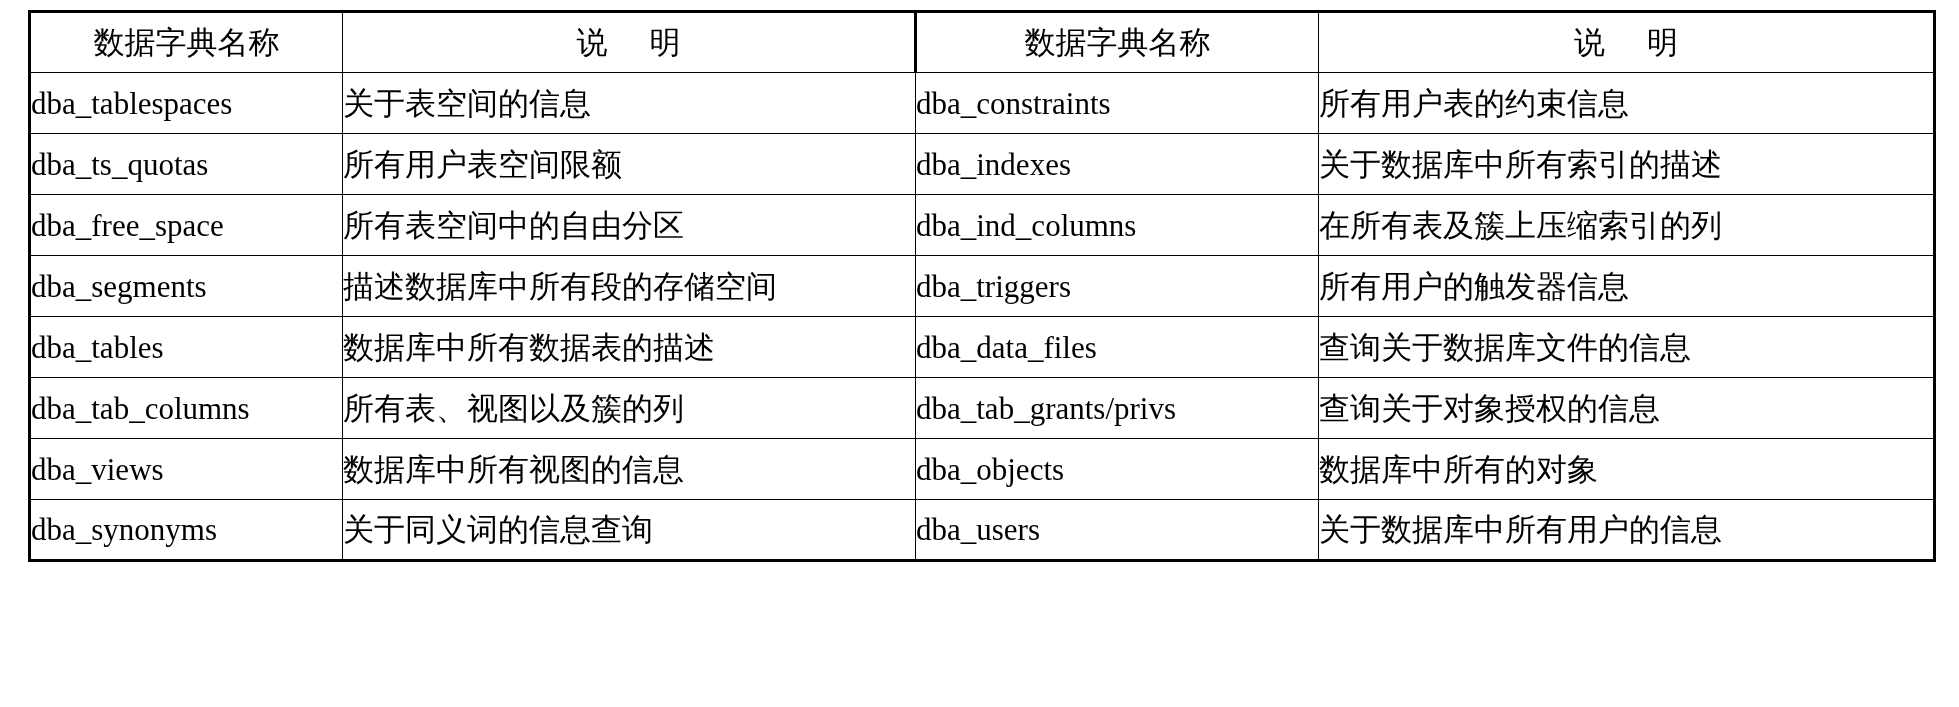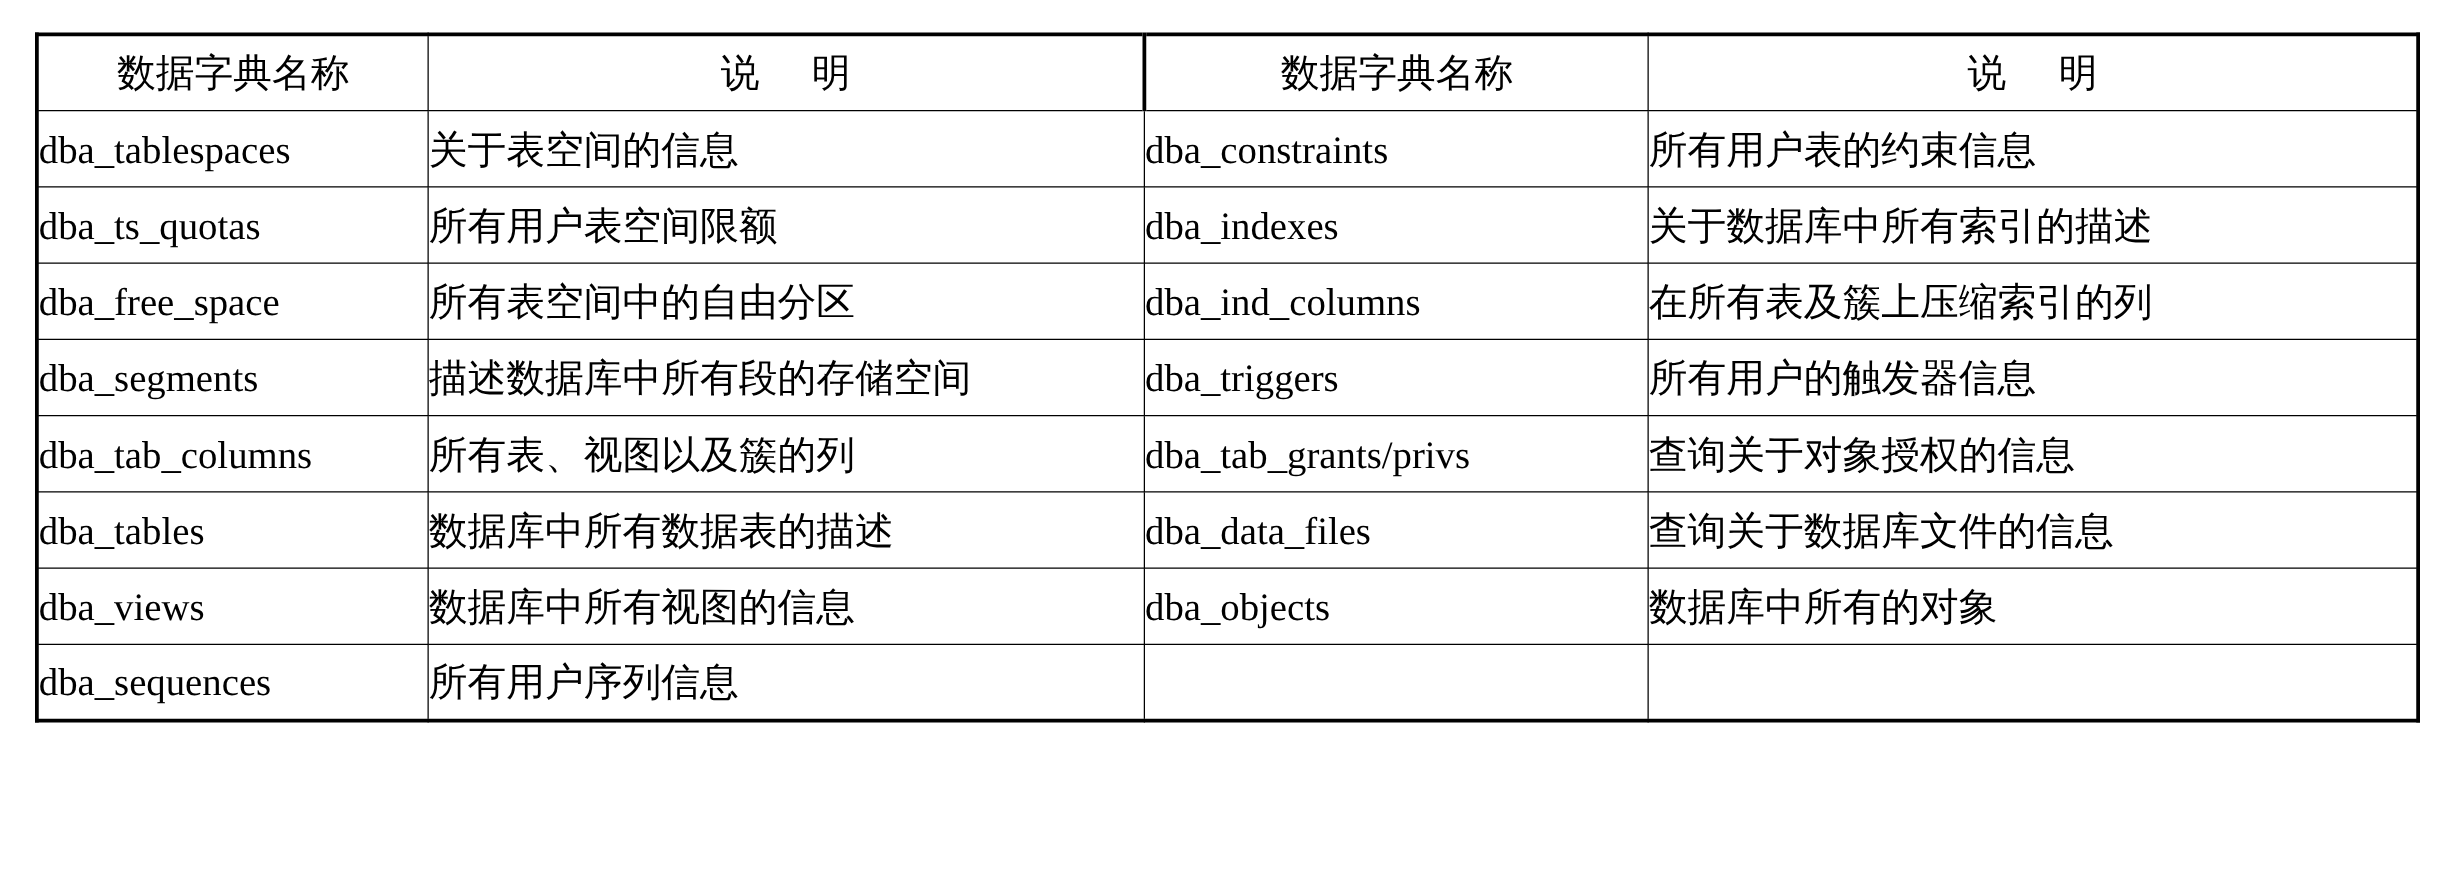--- a/index.html
+++ b/index.html
@@ -12,21 +12,21 @@
     height: 707px;
     font-family: "Liberation Serif", "DejaVu Serif", serif;
     color: #000000;
     overflow: hidden;
   }
   .page {
     position: relative;
     width: 1959px;
     height: 707px;
     box-sizing: border-box;
-    padding: 26px 28px 0 28px;
+    padding: 10px 28px 0 28px;
   }
   table.dict {
     border-collapse: collapse;
     width: 1905px;
     table-layout: fixed;
   }
   table.dict col.c1 { width: 313px; }
   table.dict col.c2 { width: 573px; }
   table.dict col.c3 { width: 403px; }
   table.dict col.c4 { width: 616px; }
@@ -121,38 +121,38 @@
         <td class="name">dba_ind_columns</td>
         <td class="desc">在所有表及簇上压缩索引的列</td>
       </tr>
       <tr>
         <td class="name">dba_segments</td>
         <td class="desc sep-left">描述数据库中所有段的存储空间</td>
         <td class="name">dba_triggers</td>
         <td class="desc">所有用户的触发器信息</td>
       </tr>
       <tr>
+        <td class="name">dba_tables</td>
+        <td class="desc sep-left">数据库中所有数据表的描述</td>
+        <td class="name">dba_data_files</td>
+        <td class="desc">查询关于数据库文件的信息</td>
+      </tr>
+      <tr>
         <td class="name">dba_tab_columns</td>
         <td class="desc sep-left">所有表、视图以及簇的列</td>
         <td class="name">dba_tab_grants/privs</td>
         <td class="desc">查询关于对象授权的信息</td>
-      </tr>
-      <tr>
-        <td class="name">dba_tables</td>
-        <td class="desc sep-left">数据库中所有数据表的描述</td>
-        <td class="name">dba_data_files</td>
-        <td class="desc">查询关于数据库文件的信息</td>
       </tr>
       <tr>
         <td class="name">dba_views</td>
         <td class="desc sep-left">数据库中所有视图的信息</td>
         <td class="name">dba_objects</td>
         <td class="desc">数据库中所有的对象</td>
       </tr>
       <tr>
-        <td class="name">dba_sequences</td>
-        <td class="desc sep-left">所有用户序列信息</td>
-        <td class="name empty"></td>
-        <td class="desc empty"></td>
+        <td class="name">dba_synonyms</td>
+        <td class="desc sep-left">关于同义词的信息查询</td>
+        <td class="name">dba_users</td>
+        <td class="desc">关于数据库中所有用户的信息</td>
       </tr>
     </tbody>
   </table>
 </div>
 
 </body></html>

